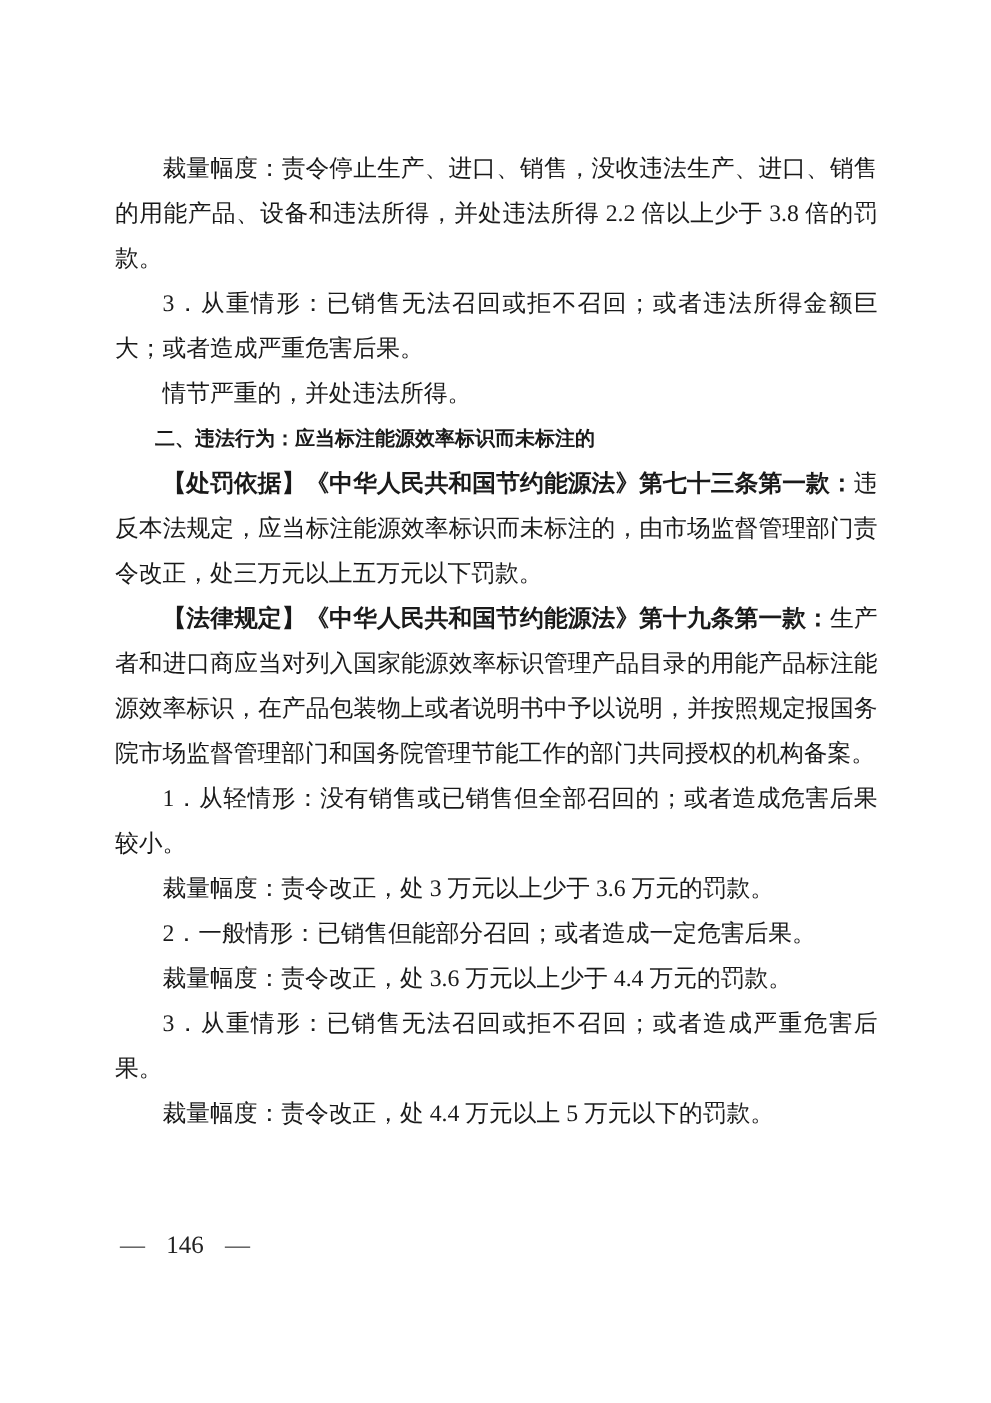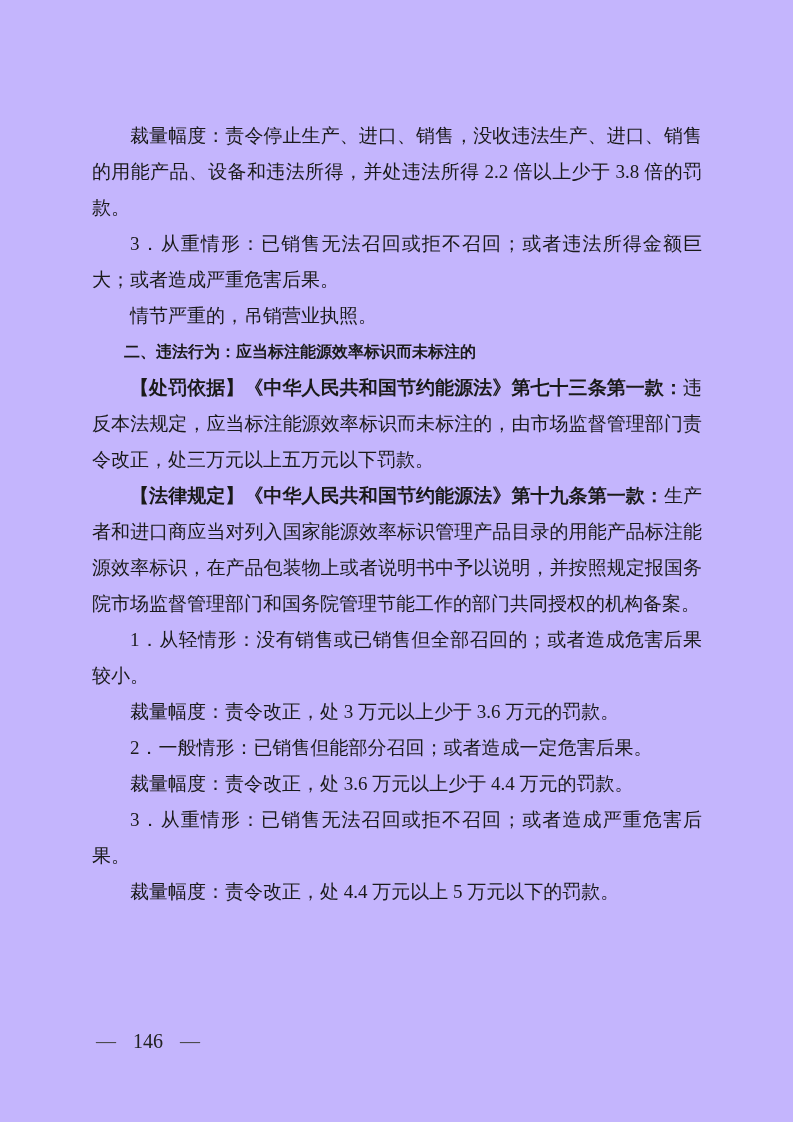--- a/index.html
+++ b/index.html
@@ -5,21 +5,21 @@
   html, body {
     margin: 0;
     padding: 0;
     background: #e8e8e8;
   }
   .page {
     position: relative;
     width: 793px;
     height: 1122px;
     margin: 0 auto;
-    background: #c4b5fd;
+    background: #ffffff;
     overflow: hidden;
     font-family: "Liberation Serif", "DejaVu Serif", serif;
     color: #1a1a1a;
   }
   .content {
     position: absolute;
     left: 92px;
     top: 118px;
     width: 610px;
   }
@@ -35,42 +35,42 @@
     font-weight: bold;
   }
   .para.heading {
     font-family: "Liberation Sans", "DejaVu Sans", sans-serif;
     font-weight: bold;
     font-size: 16px;
   }
   .footer {
     position: absolute;
     left: 96px;
-    top: 1028px;
+    top: 983px;
     font-size: 20px;
     line-height: 26px;
     color: #222;
     white-space: nowrap;
   }
   .footer .dash {
     letter-spacing: 0;
     color: #444;
   }
   .footer .num {
     margin: 0 12px;
   }
 </style>
 </head>
 <body>
 
 <div class="page">
   <div class="content" id="content">
       <p class="para"><span>裁量幅度：责令停止生产、进口、销售，没收违法生产、进口、销售的用能产品、设备和违法所得，并处违法所得 2.2 倍以上少于 3.8 倍的罚款。</span></p>
       <p class="para"><span>3．从重情形：已销售无法召回或拒不召回；或者违法所得金额巨大；或者造成严重危害后果。</span></p>
-      <p class="para"><span>情节严重的，吊销营业执照。</span></p>
+      <p class="para"><span>情节严重的，并处违法所得。</span></p>
       <p class="para heading"><span class="bold">二、违法行为：应当标注能源效率标识而未标注的</span></p>
       <p class="para"><span class="bold">【处罚依据】《中华人民共和国节约能源法》第七十三条第一款：</span><span>违反本法规定，应当标注能源效率标识而未标注的，由市场监督管理部门责令改正，处三万元以上五万元以下罚款。</span></p>
       <p class="para"><span class="bold">【法律规定】《中华人民共和国节约能源法》第十九条第一款：</span><span>生产者和进口商应当对列入国家能源效率标识管理产品目录的用能产品标注能源效率标识，在产品包装物上或者说明书中予以说明，并按照规定报国务院市场监督管理部门和国务院管理节能工作的部门共同授权的机构备案。</span></p>
       <p class="para"><span>1．从轻情形：没有销售或已销售但全部召回的；或者造成危害后果较小。</span></p>
       <p class="para"><span>裁量幅度：责令改正，处 3 万元以上少于 3.6 万元的罚款。</span></p>
       <p class="para"><span>2．一般情形：已销售但能部分召回；或者造成一定危害后果。</span></p>
       <p class="para"><span>裁量幅度：责令改正，处 3.6 万元以上少于 4.4 万元的罚款。</span></p>
       <p class="para"><span>3．从重情形：已销售无法召回或拒不召回；或者造成严重危害后果。</span></p>
       <p class="para"><span>裁量幅度：责令改正，处 4.4 万元以上 5 万元以下的罚款。</span></p>
     </div>

